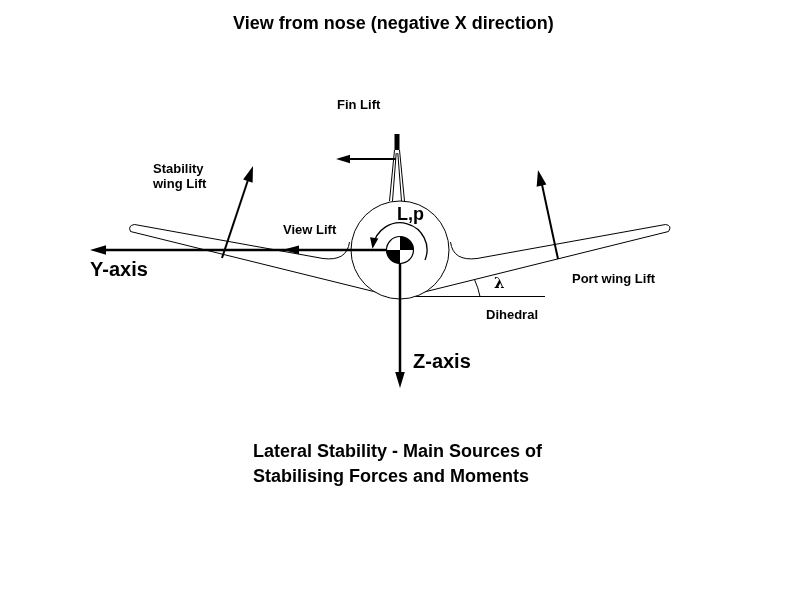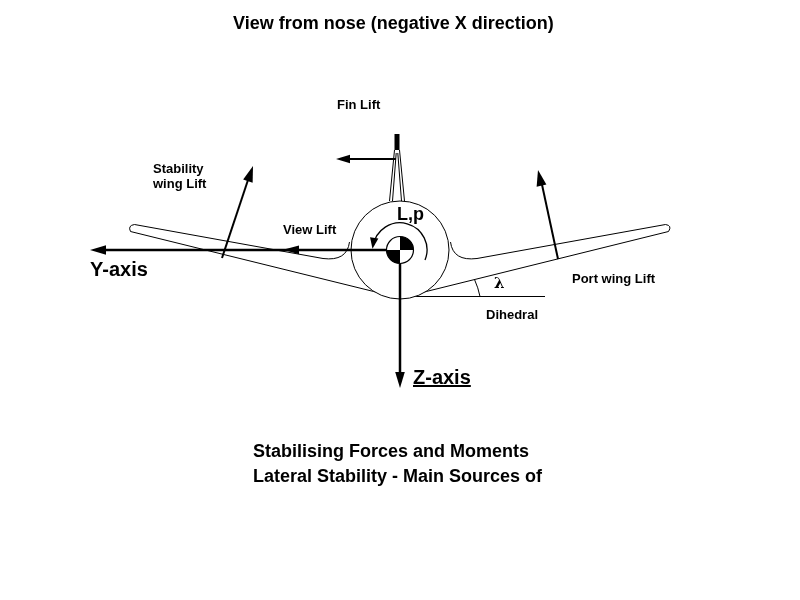--- a/index.html
+++ b/index.html
@@ -99,20 +99,20 @@
   <div class="lbl" style="left:397px; top:207px; font-size:18px;">L,p</div>
 
   <div class="lbl lbl-axis" style="left:90px; top:262px;">Y-axis</div>
 
   <div class="lbl" style="left:572px; top:271px;">Port wing Lift</div>
 
   <div class="lbl lbl-lambda" style="left:494px; top:276px;">λ</div>
 
   <div class="lbl" style="left:486px; top:307px;">Dihedral</div>
 
-  <div class="lbl lbl-axis" style="left:413px; top:370px;text-decoration:underline;">Z-axis</div>
+  <div class="lbl lbl-axis" style="left:413px; top:354px;">Z-axis</div>
 
   <div class="caption">
+    <div>Lateral Stability - Main Sources of</div>
     <div>Stabilising Forces and Moments</div>
-    <div>Lateral Stability - Main Sources of</div>
   </div>
 
 </div>
 
 </body></html>

